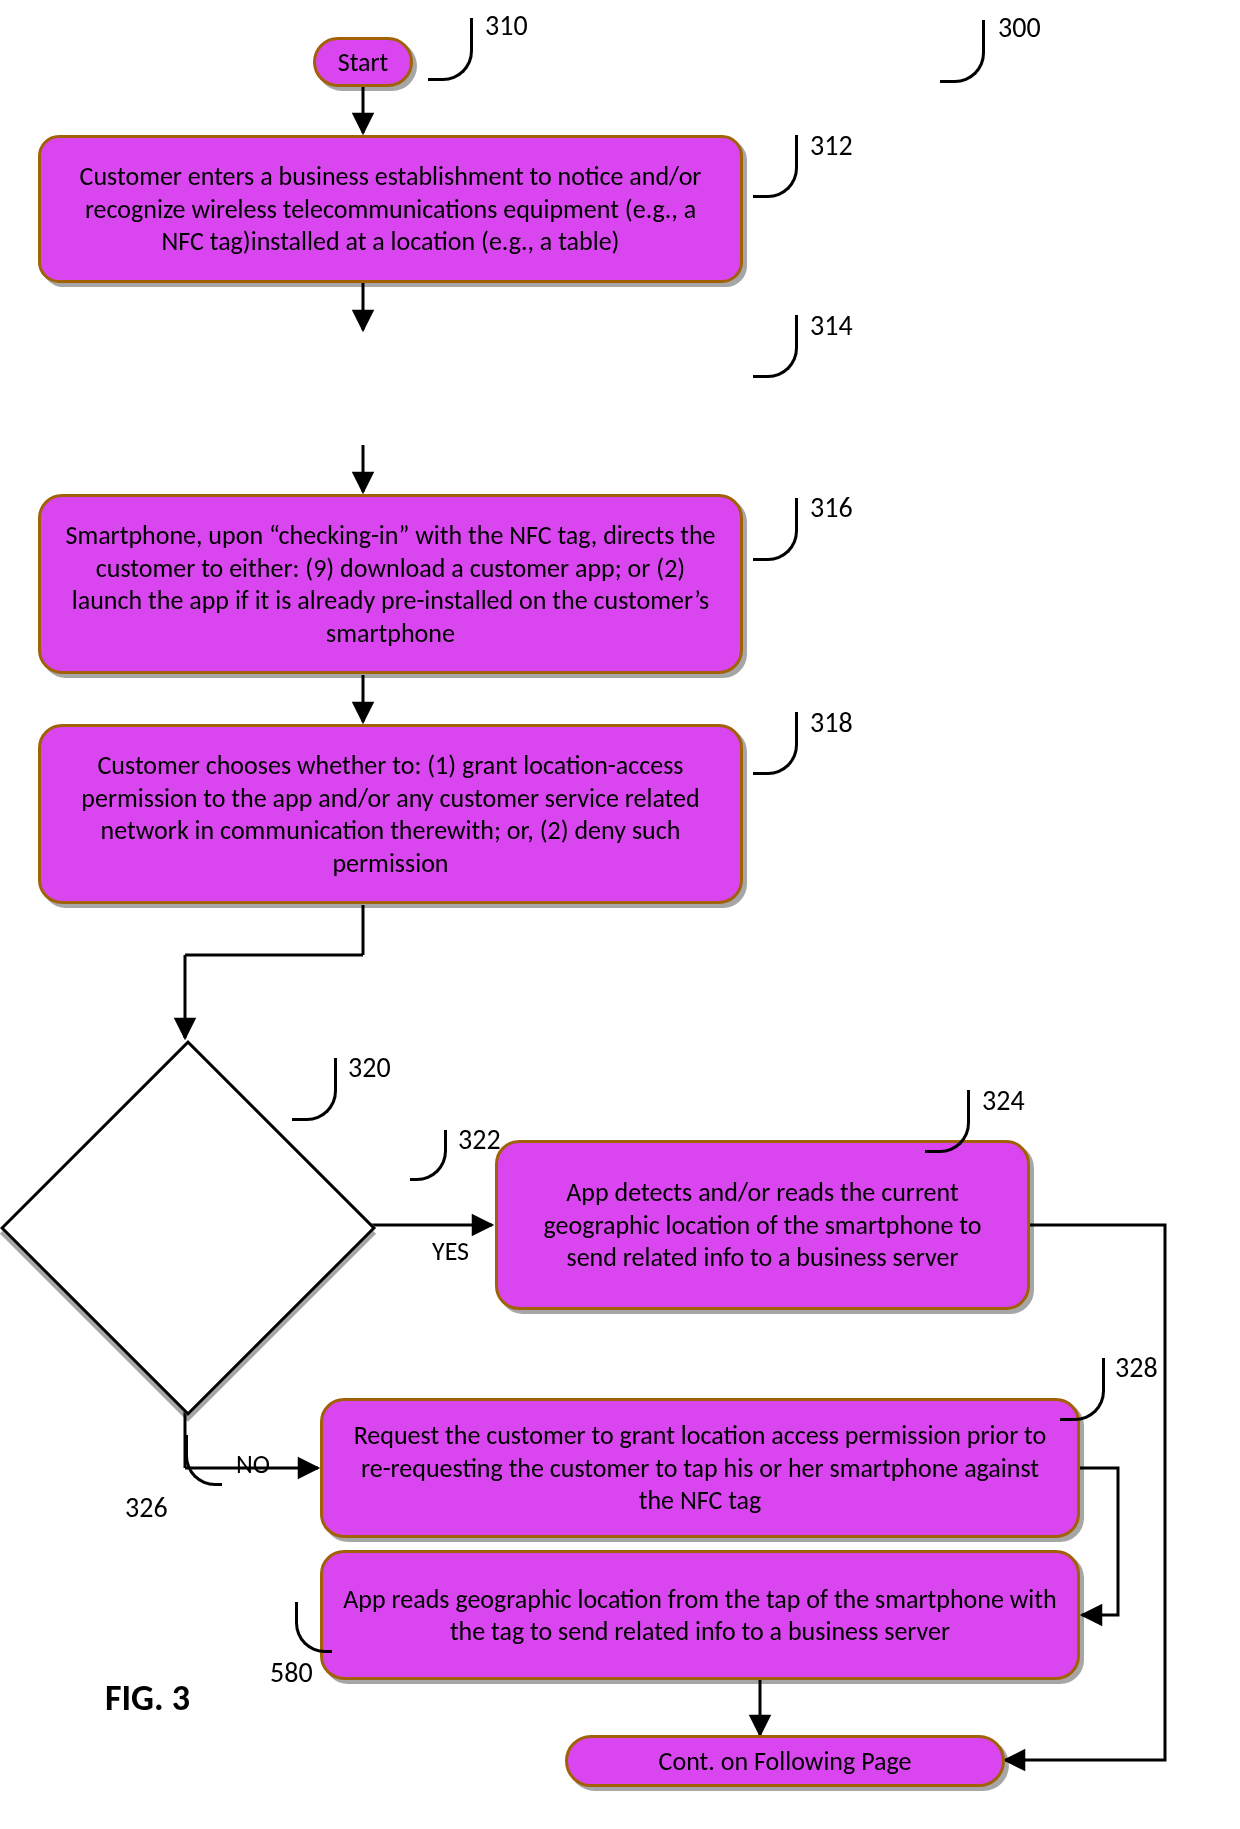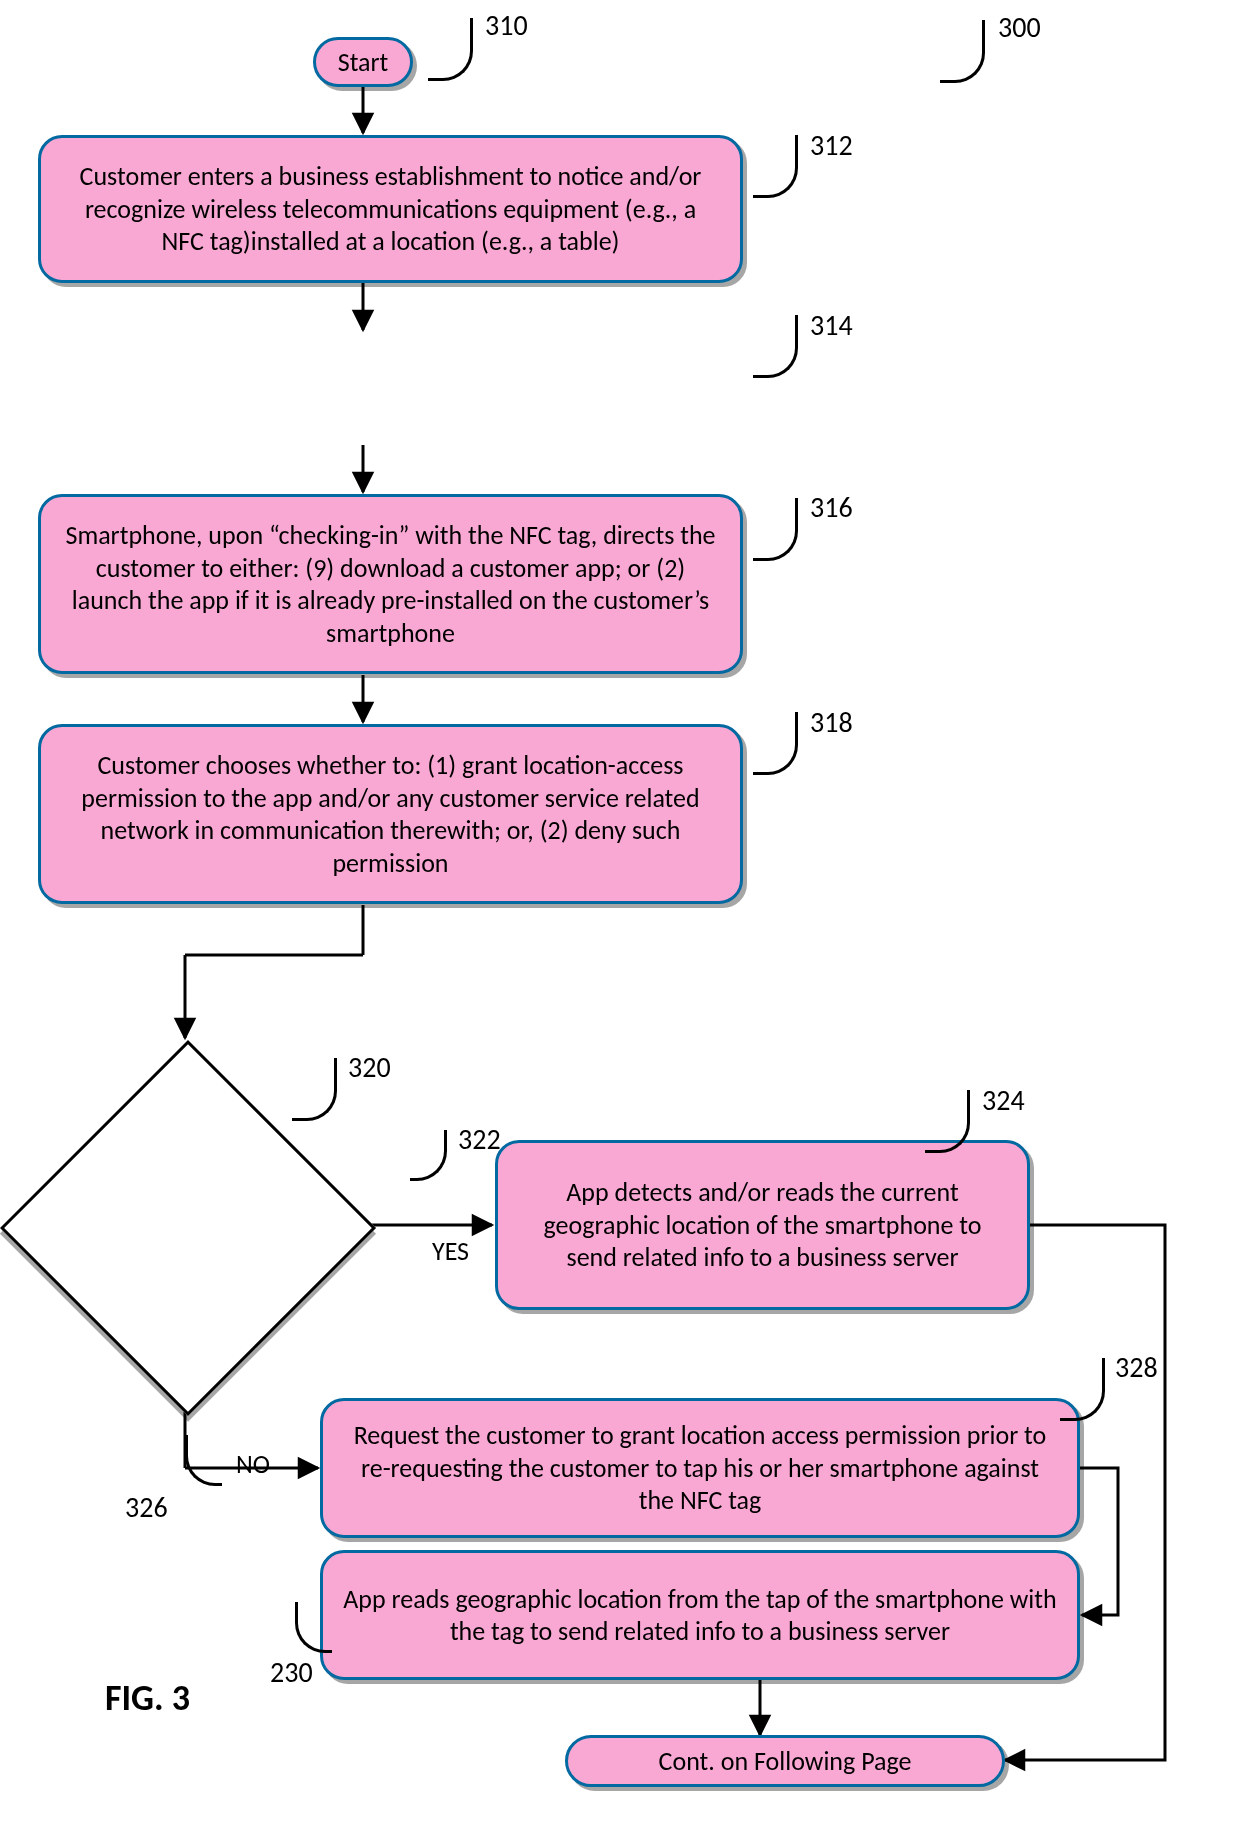--- a/index.html
+++ b/index.html
@@ -9,23 +9,23 @@
     font-family: "Calibri", "Segoe UI", Arial, sans-serif;
   }
   .canvas {
     position: relative;
     width: 1240px;
     height: 1829px;
     background: #fff;
   }
   .box {
     position: absolute;
-    border: 3px solid #0369a1;
+    border: 3px solid #a16207;
     border-radius: 24px;
-    background: #f9a8d4;
+    background: #d946ef;
     display: flex;
     align-items: center;
     justify-content: center;
     text-align: center;
     padding: 10px 20px;
     box-sizing: border-box;
     font-size: 26px;
     line-height: 1.25;
     box-shadow: 4px 4px 0 rgba(0,0,0,0.35);
   }
@@ -132,21 +132,21 @@
 
   <div class="tick" style="left:940px; top:20px;"></div>
   <div class="ref" style="left:998px; top:10px;">300</div>
 
   <div class="box small" style="left:313px; top:37px; width:100px; height:50px; border-radius:26px;">
     <span>Start</span>
   </div>
   <div class="tick" style="left:428px; top:18px;"></div>
   <div class="ref" style="left:485px; top:8px;">310</div>
 
-  <div class="box" style="left:38px; top:135px; width:705px; height:148px;">
+  <div class="box" style="left:38px; top:135px; width:705px; height:148px;border-radius:21px;">
     <span>Customer enters a business establishment to notice and/or recognize wireless telecommunications equipment (e.g., a NFC tag)installed at a location (e.g., a table)</span>
   </div>
   <div class="tick" style="left:753px; top:135px;"></div>
   <div class="ref" style="left:810px; top:128px;">312</div>
 
   <div class="tick" style="left:753px; top:315px;"></div>
   <div class="ref" style="left:810px; top:308px;">314</div>
 
   <div class="box" style="left:38px; top:494px; width:705px; height:180px;">
     <span>Smartphone, upon “checking-in” with the NFC tag, directs the customer to either: (9) download a customer app; or (2) launch the app if it is already pre-installed on the customer’s smartphone</span>
@@ -183,21 +183,21 @@
   <div class="box" style="left:320px; top:1398px; width:760px; height:140px;">
     <span>Request the customer to grant location access permission prior to re-requesting the customer to tap his or her smartphone against the NFC tag</span>
   </div>
   <div class="tick" style="left:1060px; top:1358px;"></div>
   <div class="ref" style="left:1115px; top:1350px;">328</div>
 
   <div class="box" style="left:320px; top:1550px; width:760px; height:130px;">
     <span>App reads geographic location from the tap of the smartphone with the tag to send related info to a business server</span>
   </div>
   <div class="tick-left" style="left:295px; top:1602px; width:34px; height:48px;"></div>
-  <div class="ref" style="left:270px; top:1655px;">230</div>
+  <div class="ref" style="left:270px; top:1655px;">580</div>
 
   <div class="box small" style="left:565px; top:1735px; width:440px; height:52px; border-radius:26px;">
     <span>Cont. on Following Page</span>
   </div>
 
   <div class="fig" style="left:105px; top:1676px;">FIG. 3</div>
 
 </div>
 
 </body></html>

